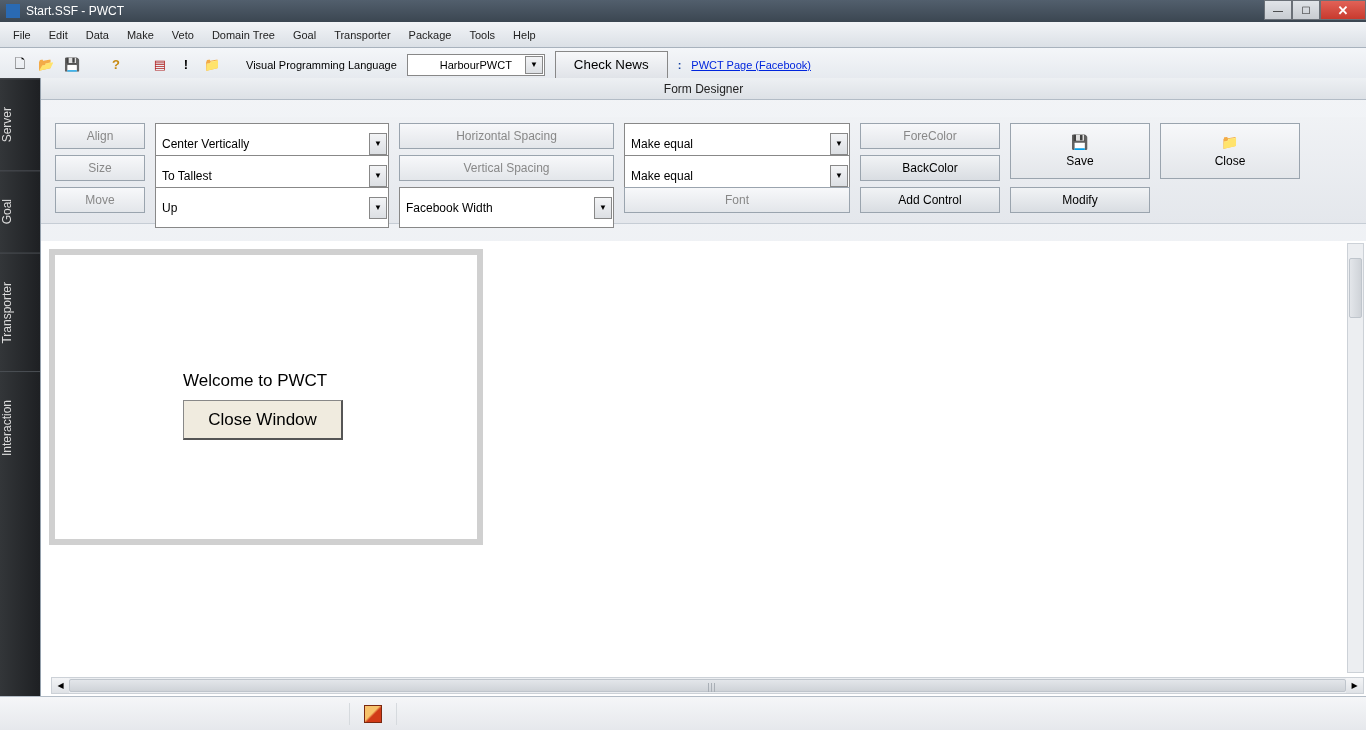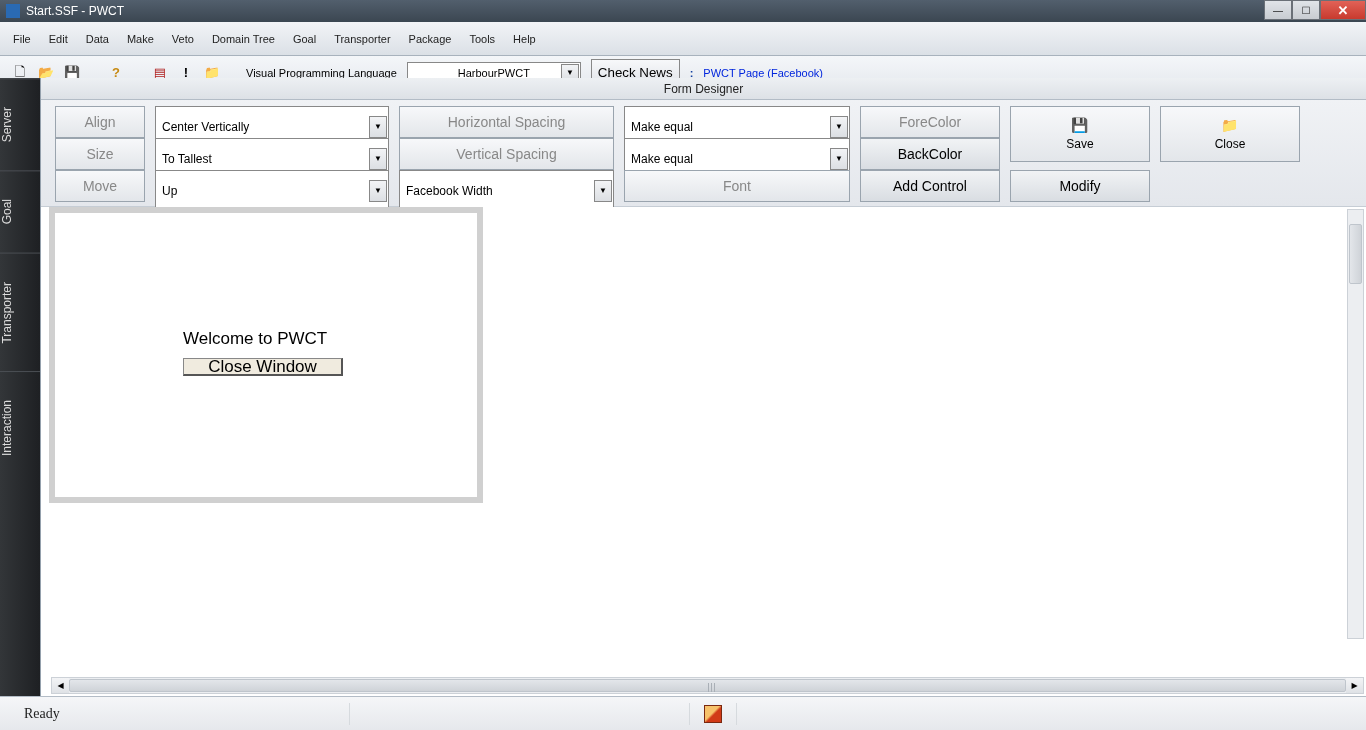--- a/index.html
+++ b/index.html
@@ -3,46 +3,46 @@
 <meta charset="utf-8">
 <style>
 * { box-sizing: border-box; margin: 0; padding: 0; }
 body { font-family: Tahoma, Arial, sans-serif; font-size: 11px; background: #fff; overflow: hidden; width: 1366px; height: 730px; }
 .titlebar { height: 22px; background: linear-gradient(to bottom, #525f6d, #3b4651); display: flex; align-items: center; color: #fff; font-size: 12px; padding-left: 6px; position: relative; }
 .titlebar .app-icon { width: 14px; height: 14px; background: #2a6ab3; margin-right: 6px; }
 .titlebar .winbtns { position: absolute; right: 0; top: 0; display: flex; height: 20px; }
 .titlebar .winbtn { width: 28px; height: 20px; background: linear-gradient(to bottom,#e0e4e8,#c8ccd1); border:1px solid #6a7077; display:flex; align-items:center; justify-content:center; font-size:10px; color:#222;}
 .titlebar .winbtn.max { width:28px; }
 .titlebar .winbtn.close { width: 46px; background: linear-gradient(to bottom,#e16257,#c83a2e); color:#fff; font-weight:bold; font-size:13px; }
-.menubar { height: 34px; background: linear-gradient(to bottom,#f2f4f7,#dbe0e6); border-bottom:1px solid #a8b2bd; display:flex; align-items:center; padding-left:4px; gap:0; }
+.menubar { height: 26px; background: linear-gradient(to bottom,#f2f4f7,#dbe0e6); border-bottom:1px solid #a8b2bd; display:flex; align-items:center; padding-left:4px; gap:0; }
 .menubar .mitem { padding: 3px 9px; color:#222; cursor:default; }
 .toolbar { height: 34px; background: linear-gradient(to bottom,#f4f6f9,#e5e9ee); border-bottom:1px solid #a8b2bd; display:flex; align-items:center; gap:10px; padding:0 12px; }
 .tb-ico { width:16px; height:16px; display:flex; align-items:center; justify-content:center; font-size:13px; }
 .tb-label { color:#000; }
-.tb-select { height:22px; border:1px solid #888; background:#fff; font-size:11px; width:174px; text-align:center; }
-.tb-btn { height:28px; padding:0 6px; border:1px solid #888; background:linear-gradient(to bottom,#f7f8fa,#e0e3e8); cursor:default; }
+.tb-select { height:22px; border:1px solid #888; background:#fff; font-size:11px; width:138px; text-align:center; }
+.tb-btn { height:28px; padding:0 18px; border:1px solid #888; background:linear-gradient(to bottom,#f7f8fa,#e0e3e8); cursor:default; }
 .tb-link { color:#0025dd; text-decoration:underline; }
 .colon { color:#1340a0; font-weight:bold; }
 .workspace { position:absolute; top:78px; left:0; right:0; bottom:34px; display:flex; }
 .sidebar { width:40px; background:linear-gradient(to right,#333639,#1e2023); display:flex; flex-direction:column; }
 .sidebar .stab { flex:0 0 auto; padding:28px 0; color:#ddd; font-size:12px; writing-mode:vertical-rl; transform:rotate(180deg); text-align:center; border-bottom:1px solid #4b4f54; cursor:default;}
-.main { flex:1; background:linear-gradient(to bottom,#f2f4f7,#e7eaef); border-left:1px solid #94a0ac; display:flex; flex-direction:column; }
+.main { flex:1; background:linear-gradient(to bottom,#f2f4f7,#e7eaef); border-left:1px solid #94a0ac; display:flex; flex-direction:column;gap:17px; }
 .fd-title { height:22px; background:linear-gradient(to bottom,#edf0f3,#dde1e6); border-bottom:1px solid #b3bcc6; display:flex; align-items:center; justify-content:center; font-size:12px; color:#222; }
 .fd-toolbar { padding:6px 14px; display:grid; grid-template-columns: 90px 234px 215px 226px 140px 140px 140px; grid-template-rows: 30px 30px 30px; gap:2px 10px; background:linear-gradient(to bottom,#f0f2f5,#e4e7ec); border-bottom:1px solid #c6cdd5;}
-.fd-btn { border:1px solid #9aa4ae; background:linear-gradient(to bottom,#f7f8fa,#e3e6ea); font-size:14px; color:#444; display:flex; align-items:center; justify-content:center; height:32px; cursor:default;}
+.fd-btn { border:1px solid #9aa4ae; background:linear-gradient(to bottom,#f7f8fa,#e3e6ea); font-size:12px; color:#444; display:flex; align-items:center; justify-content:center; height:26px; cursor:default;}
 .fd-btn.gray { color:#888; }
 .fd-btn.on { background:linear-gradient(to bottom,#f1f3f5,#d9dde2); color:#000;}
 .fd-select { border:1px solid #888; background:#fff; height:41px; padding:0 6px; font-size:12px; display:flex; align-items:center; justify-content:space-between; }
 .fd-select .arrow { width:18px; height:22px; background:linear-gradient(to bottom,#f3f4f6,#dcdfe3); border:1px solid #888; margin-right:-5px; display:flex; align-items:center; justify-content:center; font-size:8px;}
 .big-btn { grid-row: span 2; height:56px; border:1px solid #9aa4ae; background:linear-gradient(to bottom,#f7f8fa,#e3e6ea); display:flex; flex-direction:column; align-items:center; justify-content:center; gap:4px; font-size:12px; color:#000;}
 .big-btn .ico { font-size:14px; }
 .canvas { flex:1; background:#fff; position:relative; overflow:auto; }
-.form-panel { position:absolute; left:8px; top:0; width:434px; height:296px; background:#fff; border:6px solid #d0d0d0; }
+.form-panel { position:absolute; left:8px; top:8px; width:434px; height:296px; background:#fff; border:6px solid #d0d0d0; }
 .form-panel .lbl { position:absolute; left:128px; top:116px; font-family:Arial; font-size:17px; color:#000;}
-.form-panel .cw-btn { position:absolute; left:128px; top:145px; width:160px; height:18px; border:1px solid #888; border-right:2px solid #555; border-bottom:2px solid #555; background:#f0ebdf; font-family:Arial; font-size:17px; display:flex; align-items:center; justify-content:center; }
+.form-panel .cw-btn { position:absolute; left:128px; top:145px; width:160px; height:40px; border:1px solid #888; border-right:2px solid #555; border-bottom:2px solid #555; background:#f0ebdf; font-family:Arial; font-size:17px; display:flex; align-items:center; justify-content:center; }
 .hscroll { position:absolute; left:10px; right:2px; bottom:2px; height:17px; background:#eceef1; border:1px solid #ccd1d7;}
 .hscroll .ar { position:absolute; top:0; width:17px; height:15px; background:linear-gradient(to bottom,#f3f4f6,#dfe2e6); display:flex; align-items:center; justify-content:center; font-size:8px;}
 .hscroll .ar.l{ left:0;} .hscroll .ar.r{ right:0;}
 .hscroll .thumb { position:absolute; left:17px; right:17px; top:1px; height:13px; background:linear-gradient(to bottom,#e3e6ea,#cfd3d8); border:1px solid #bfc5cc; border-radius:2px;}
 .hscroll .grip { position:absolute; left:50%; top:3px; width:8px; height:9px; background:repeating-linear-gradient(to right,#a9afb6 0 1px, transparent 1px 3px);}
 .vscroll { position:absolute; right:2px; top:2px; width:17px; height:430px; background:#eceef1; border:1px solid #ccd1d7;}
 .vscroll .thumb { position:absolute; left:1px; right:1px; top:14px; height:60px; background:linear-gradient(to right,#e3e6ea,#cfd3d8); border:1px solid #bfc5cc; border-radius:2px;}
 .statusbar { position:absolute; left:0; right:0; bottom:0; height:34px; background:linear-gradient(to bottom,#f5f6f8,#e6e8ec); border-top:1px solid #b3bcc6; display:flex; align-items:center; padding:0 10px; font-family:"Times New Roman",serif; font-size:14px; color:#222;}
 .statusbar .cell { padding:0 14px; height:22px; display:flex; align-items:center; border-right:1px solid #d6dade;}
 .statusbar .cell.first{ width:340px; }
@@ -166,20 +166,17 @@
         <div class="thumb">
             <div class="grip"></div>
           </div>
         <div class="ar r">▶</div>
       </div>
     </div>
   </div>
 </div>
 
 <div class="statusbar">
-  <div class="cell first">
-      <span>Ready</span>
-    </div>
   <div class="cell mid"></div>
   <div class="cell">
       <div class="red-ico"></div>
     </div>
 </div>
 
 </body></html>

